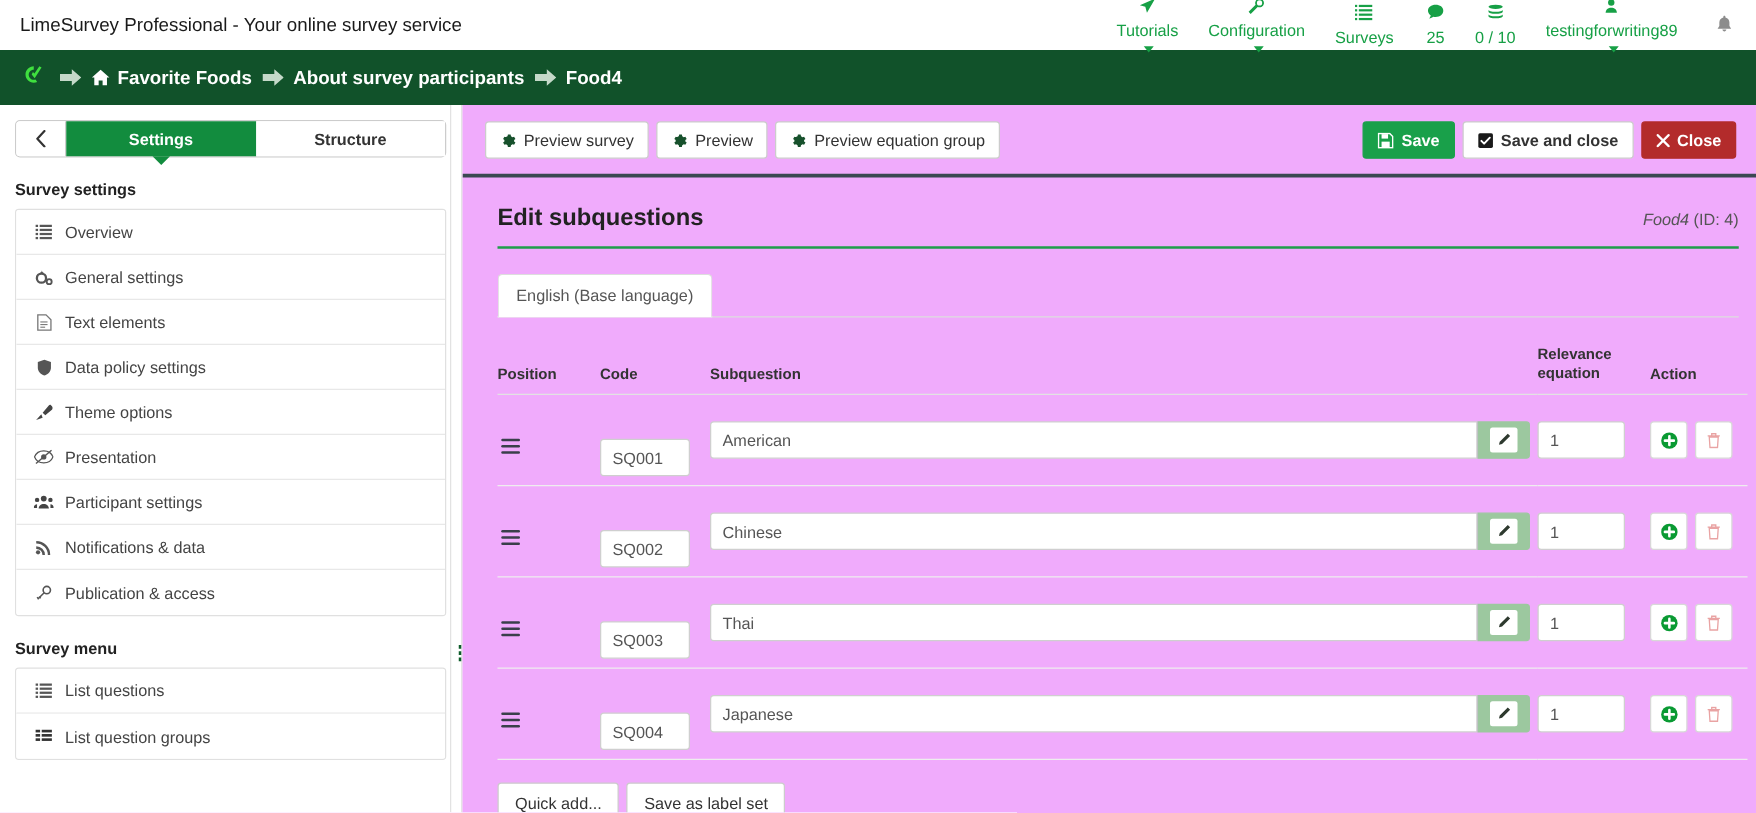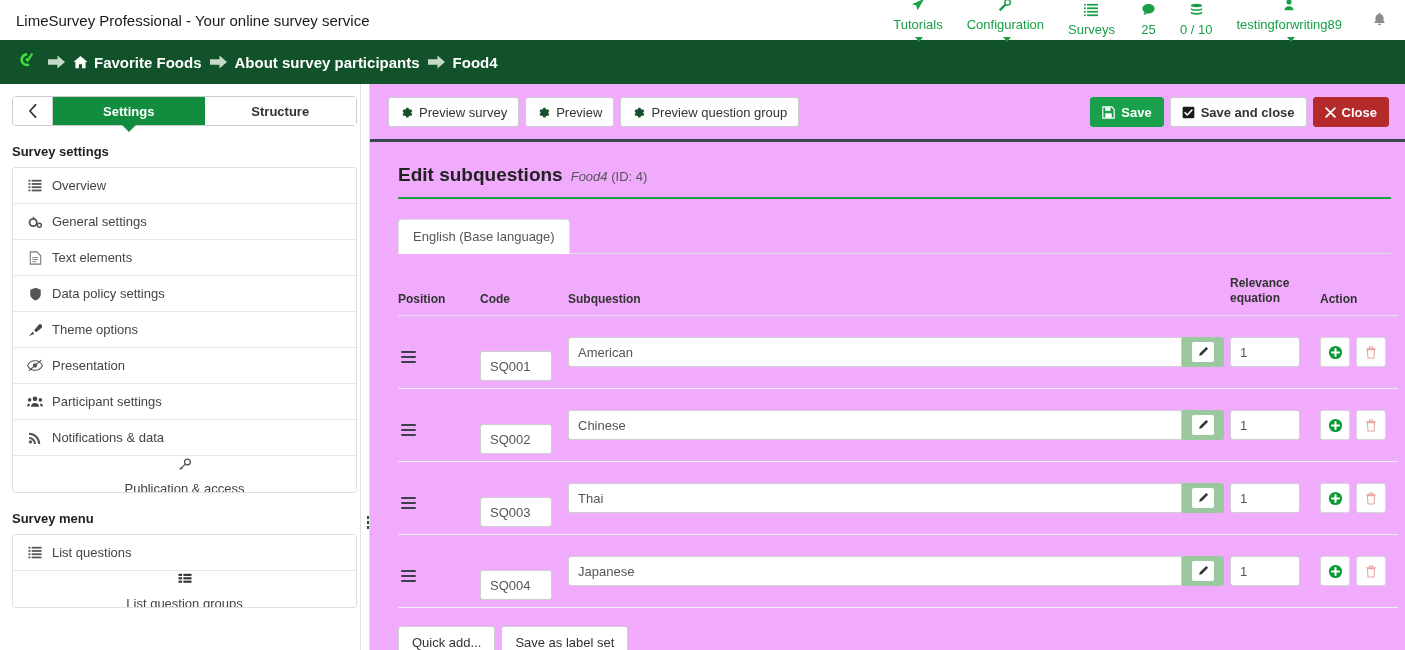--- a/index.html
+++ b/index.html
@@ -153,21 +153,21 @@
     align-items: center;
     gap: 9px;
     height: 36px;
     padding: 0 14px;
     border-bottom: 1px solid #e8e8e8;
     font-size: 13px;
     color: #444444;
     cursor: pointer;
     background: #ffffff;
   }
-  .sb-item:last-child { border-bottom: none; flex-direction: column; }
+  .sb-item:last-child { border-bottom: none; }
   .sb-item .sicon {
     width: 16px;
     display: inline-flex;
     justify-content: center;
     align-items: center;
     color: #555555;
     flex: 0 0 16px;
   }
   .sb-drag {
     position: absolute;
@@ -239,20 +239,21 @@
   .content { padding: 22px 14px 0 28px; }
   .page-title {
     font-size: 19px;
     font-weight: bold;
     color: #222222;
     display: flex;
     align-items: baseline;
     gap: 8px;
     padding-bottom: 11px;
     border-bottom: 2px solid #1f9e4a;
+    justify-content: space-between;
   }
   .page-title .subtitle {
     font-size: 13px;
     font-weight: normal;
     color: #555555;
   }
   .page-title .subtitle .qname { font-style: italic; }
 
   .langtabs {
     margin-top: 20px;
@@ -699,21 +700,21 @@
             </svg>
         </span>
         <span>Preview</span>
       </button>
       <button class="btn">
         <span class="ic">
           <svg width="13" height="13" viewBox="0 0 16 16">
               <path d="M8 5.1a2.9 2.9 0 100 5.8 2.9 2.9 0 000-5.8zm6.6 3.6l1.4-1-1.4-2.4-1.7.5a6 6 0 00-1.5-.9L11 3.2H8.2L7.8 5a6 6 0 00-1.5.8l-1.7-.5L3.2 7.7l1.4 1a6 6 0 000 1.7l-1.4 1 1.4 2.4 1.7-.5c.46.37.97.67 1.5.88l.4 1.78H11l.4-1.78c.53-.2 1.04-.5 1.5-.88l1.7.5L16 11.4l-1.4-1a6 6 0 000-1.7z" fill="#17512c" transform="scale(0.95) translate(0,-1)"></path>
             </svg>
         </span>
-        <span>Preview question group</span>
+        <span>Preview equation group</span>
       </button>
 
       <div class="toolbar-right">
         <button class="btn btn-green">
           <span class="ic">
             <svg width="13" height="13" viewBox="0 0 16 16">
                 <path d="M1 1h11l3 3v11H1V1z" fill="none" stroke="#fff" stroke-width="1.4"></path>
                 <rect x="4" y="1.6" width="6.4" height="4.4" fill="#fff"></rect>
                 <rect x="4" y="9" width="8" height="5.4" fill="#fff"></rect>
               </svg>

